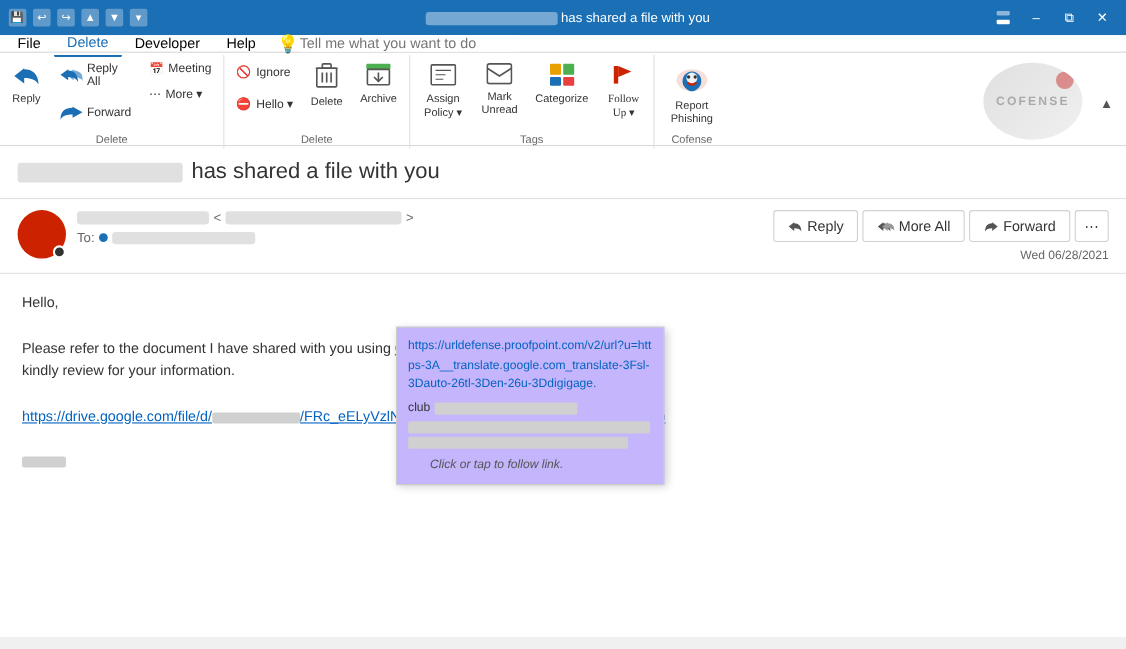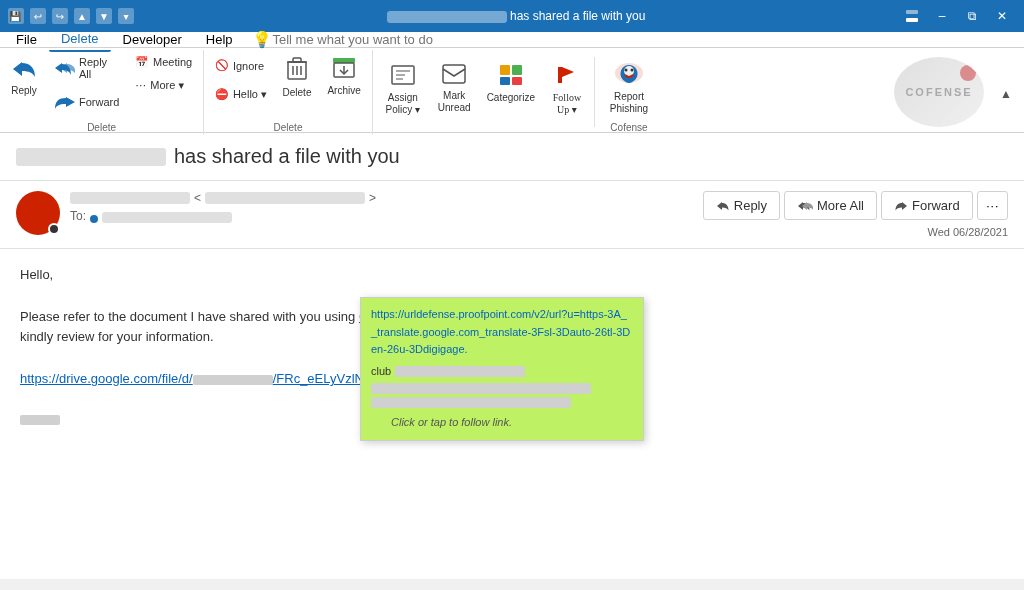--- a/index.html
+++ b/index.html
@@ -121,21 +121,21 @@
     .avatar {
       width: 44px; height: 44px; background: #cc2200; border-radius: 50%;
       display: flex; align-items: flex-end; justify-content: flex-end;
       position: relative; flex-shrink: 0;
     }
     .avatar-dot { width: 12px; height: 12px; background: #333; border-radius: 50%; border: 2px solid white; position: absolute; bottom: 0; right: 0; }
     .sender-details { display: flex; flex-direction: column; gap: 4px; }
     .sender-name-row { display: flex; align-items: center; gap: 4px; }
     .sender-blurred-name { display: inline-block; background: #e0e0e0; border-radius: 3px; width: 120px; height: 12px; }
     .sender-email-blurred { display: inline-block; background: #e0e0e0; border-radius: 3px; width: 160px; height: 12px; }
-    .to-row { display: flex; align-items: flex-end; gap: 4px; font-size: 12px; color: #666; }
+    .to-row { display: flex; align-items: center; gap: 4px; font-size: 12px; color: #666; }
     .to-dot { width: 8px; height: 8px; background: #1a6fb5; border-radius: 50%; }
     .to-blurred { display: inline-block; background: #e0e0e0; border-radius: 3px; width: 130px; height: 11px; }
 
     
     .reply-buttons { display: flex; align-items: center; gap: 4px; }
     .reply-btn {
       display: flex; align-items: center; gap: 4px; padding: 6px 12px;
       border: 1px solid #d1d1d1; border-radius: 3px; cursor: pointer;
       background: white; font-size: 13px; color: #333;
     }
@@ -145,25 +145,25 @@
     
     .email-body { padding: 16px 20px; font-size: 13px; color: #333; line-height: 1.6; position: relative; }
     .link-text { color: #0563c1; text-decoration: underline; cursor: pointer; }
     .drive-link { color: #0563c1; text-decoration: underline; cursor: pointer; font-size: 13px; }
 
     
     .link-tooltip {
       position: absolute;
       top: 48px;
       left: 360px;
-      background: #bef264;
+      background: #c4b5fd;
       border: 1px solid #ccc;
       box-shadow: 2px 2px 8px rgba(0,0,0,0.2);
       padding: 8px 10px;
-      width: 284px;
+      width: 244px;
       font-size: 11px;
       color: #333;
       z-index: 100;
     }
     .tooltip-url { color: #0563c1; word-break: break-all; margin-bottom: 4px; }
     .tooltip-blurred { background: #d0d0d0; height: 11px; border-radius: 2px; margin: 3px 0; }
     .tooltip-tap { font-style: italic; color: #555; margin-top: 6px; margin-left: 20px; }
 
     .blurred-bar { display: inline-block; background: #d0d0d0; border-radius: 2px; height: 10px; }
 
@@ -328,20 +328,21 @@
         <div class="ribbon-btn" style="min-width:46px;font-family:Liberation Serif, serif;">
           <div class="btn-icon">
             <svg width="22" height="22" viewBox="0 0 22 22">
                 <rect x="2" y="3" width="4" height="16" fill="#cc2200"></rect>
                 <path d="M6 3 L18 8 L6 13 Z" fill="#cc2200"></path>
               </svg>
           </div>
           <div class="btn-label">Follow<br>Up ▾</div>
         </div>
       </div>
+      <div class="ribbon-group-label">Tags</div>
     </div>
 
     <div class="ribbon-group" style="border-right:none;">
       <div class="ribbon-group-content">
         <div class="ribbon-btn" style="min-width:60px;justify-content:center;">
           <div class="btn-icon">
             <svg width="32" height="28" viewBox="0 0 32 28">
               <ellipse cx="16" cy="16" rx="14" ry="10" fill="#cc2200" opacity="0.15"></ellipse>
               <path d="M16 8 C10 8 6 14 8 20 C10 24 14 26 16 26 C18 26 22 24 24 20 C26 14 22 8 16 8Z" fill="#1a6fb5"></path>
               <circle cx="16" cy="14" r="5" fill="#f0f0f0"></circle>

